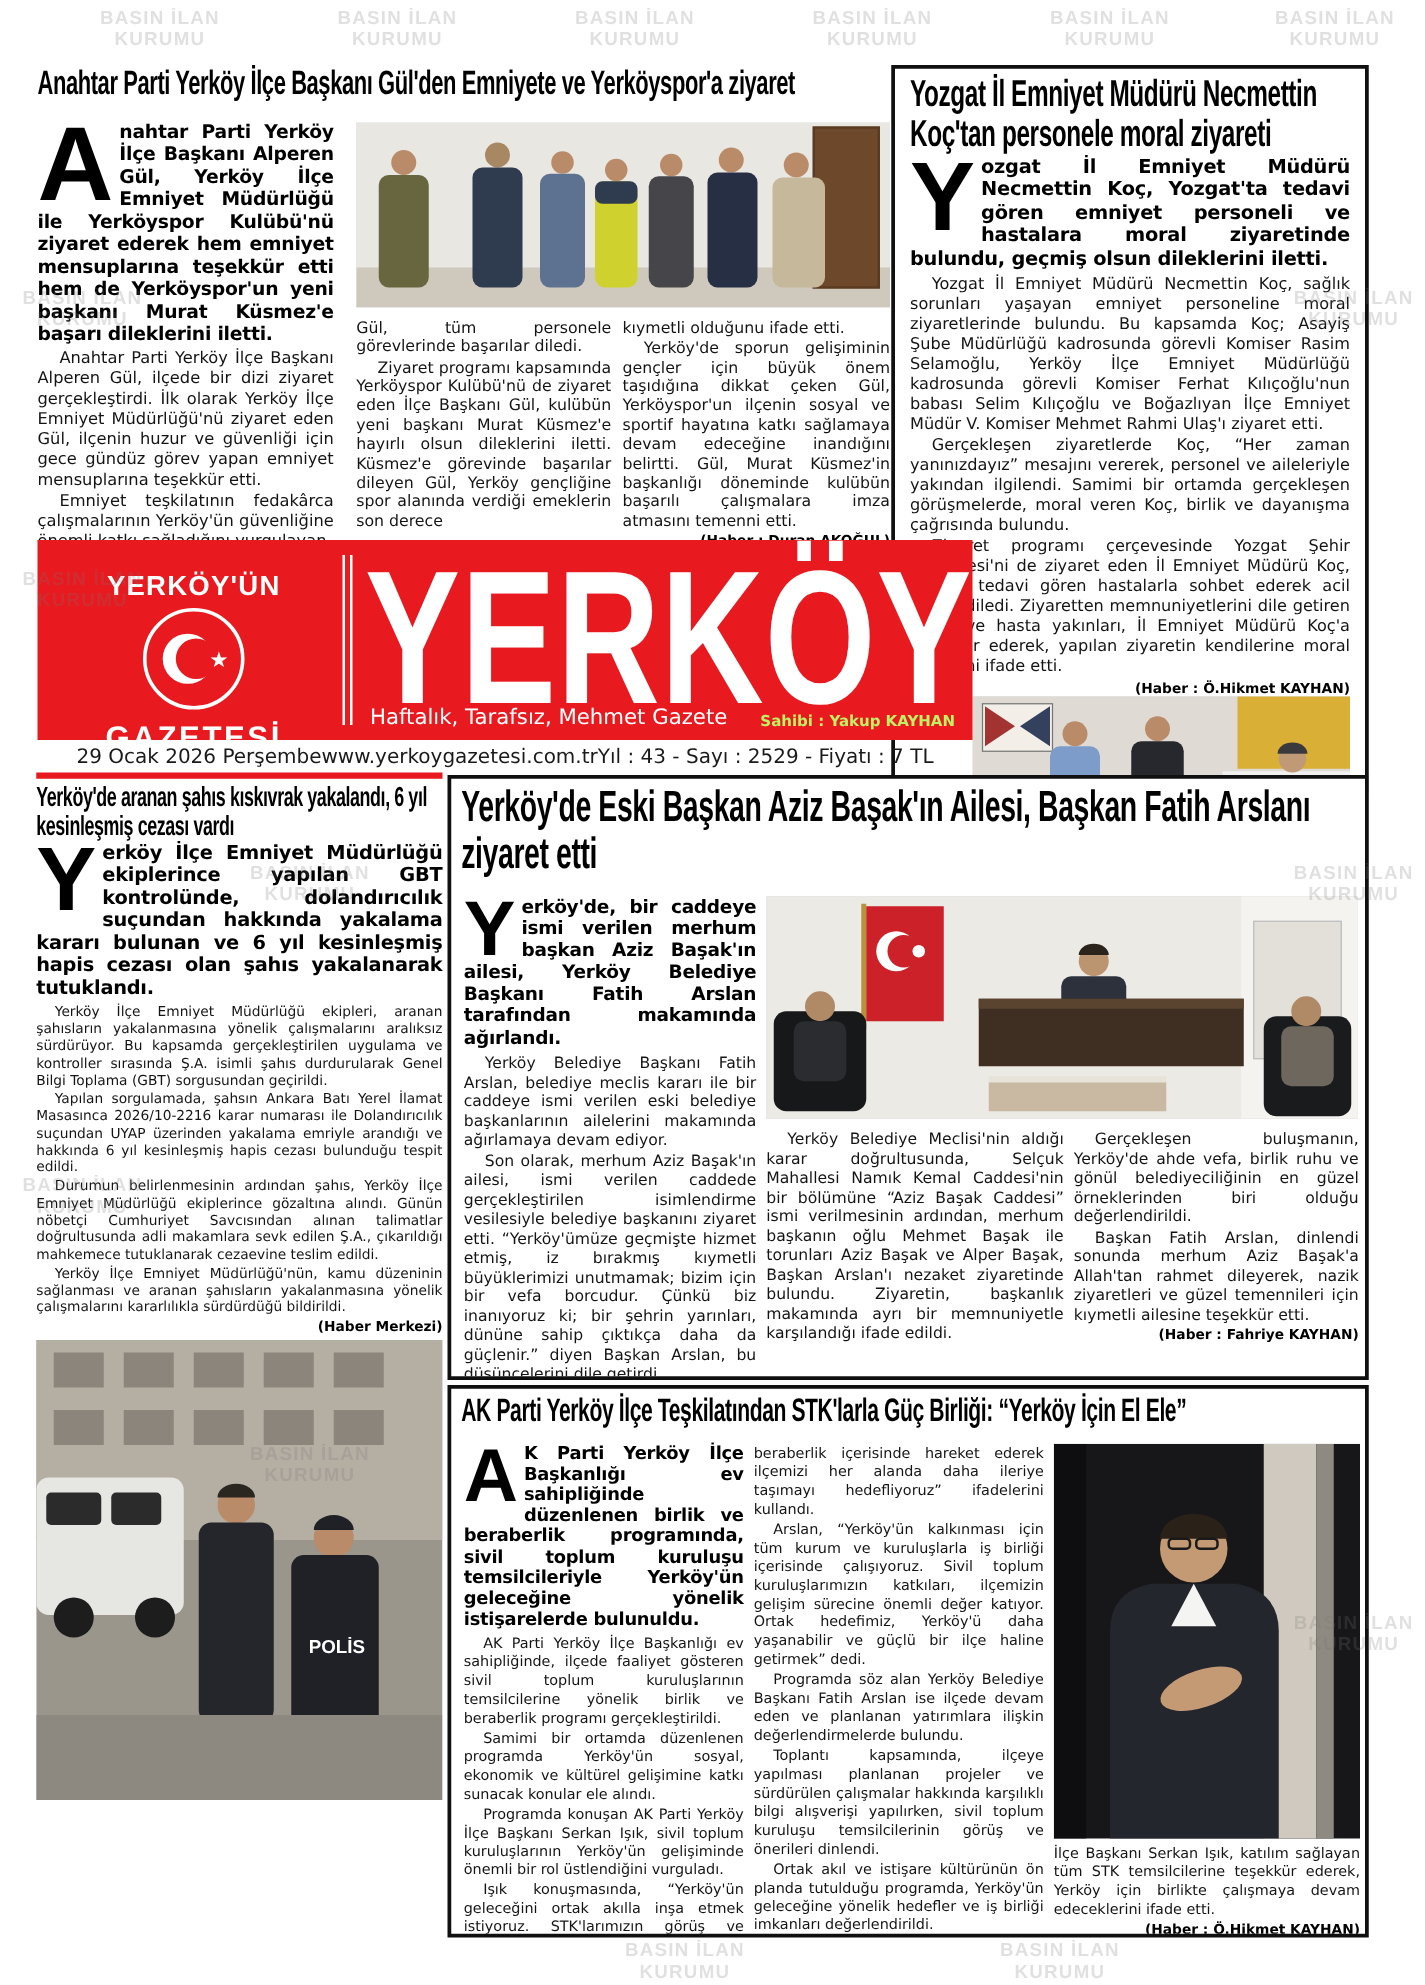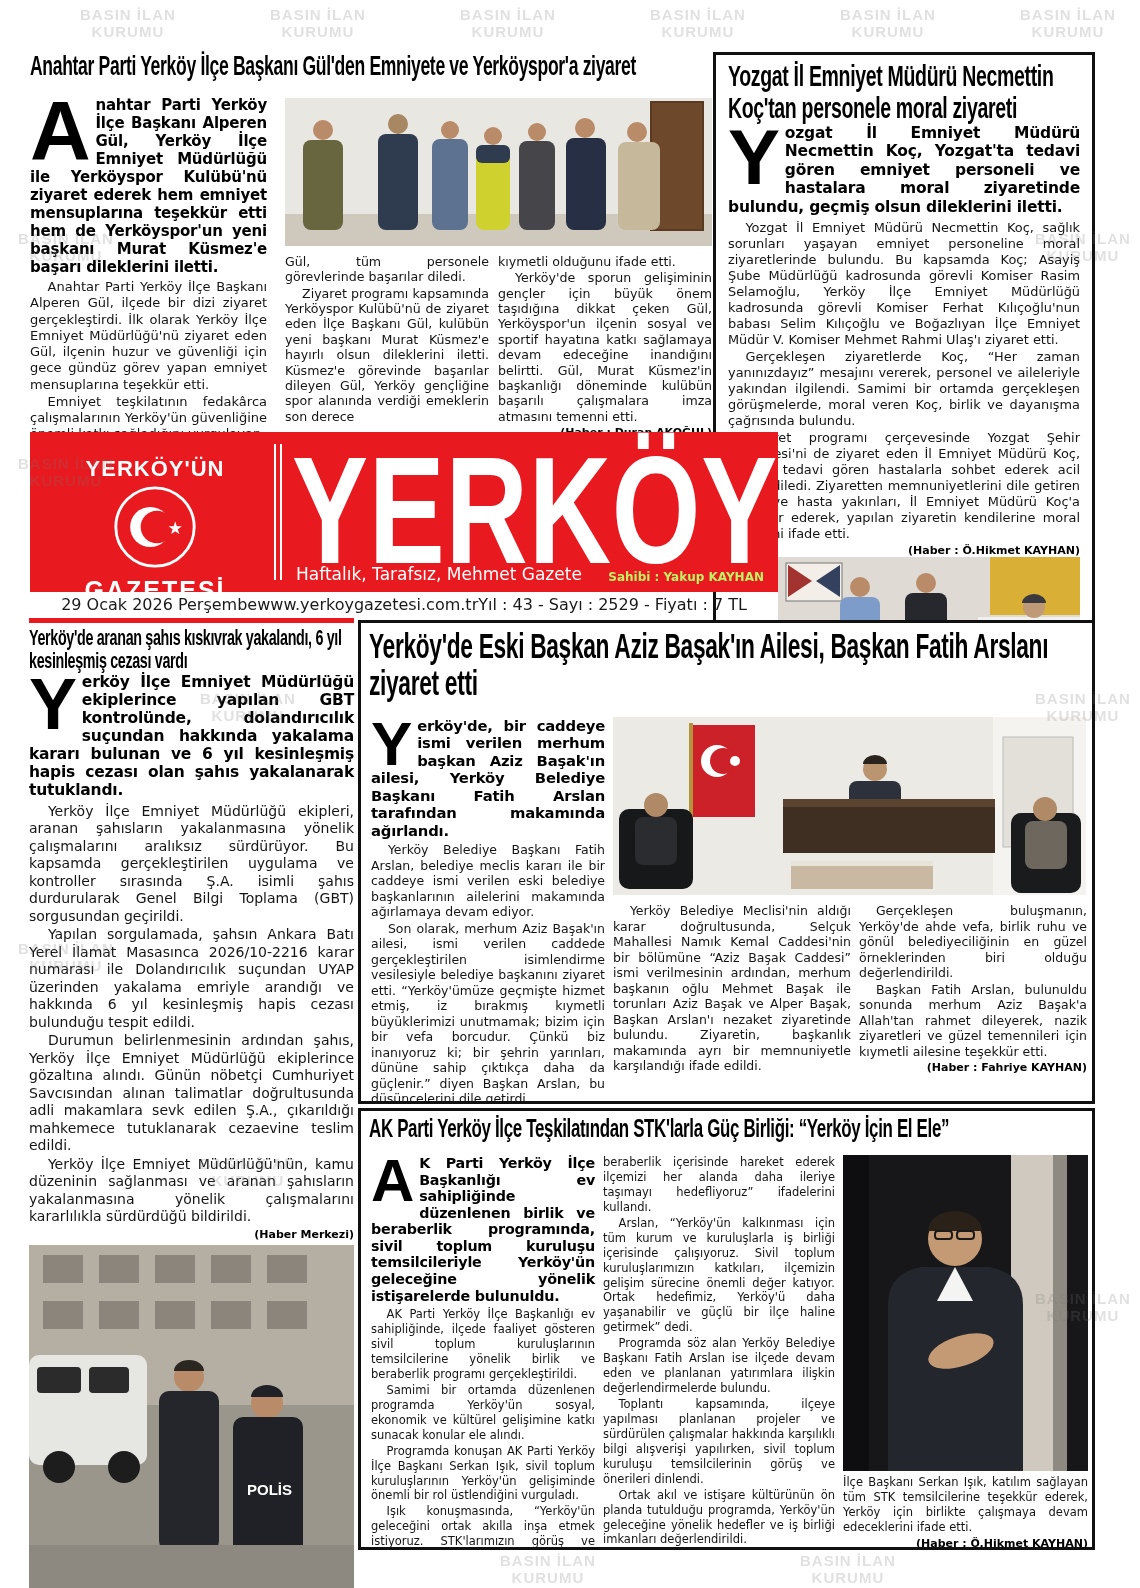--- a/index.html
+++ b/index.html
@@ -43,21 +43,21 @@
   #a1{position:absolute;left:30px;top:52px;width:682px;}
   #a1 .c1{position:absolute;left:0;top:44px;width:237px;font-size:13px;line-height:1.25;}
   #a1 .lead{font-size:15px;line-height:1.2;}
   
   #a2{left:713px;top:52px;width:382px;height:582px;padding:5px 12px;}
   #a2 .lead{font-size:15.5px;line-height:1.2;}
   #a2 .col{font-size:12.9px;line-height:1.24;}
   
   #a3{position:absolute;left:29px;top:618px;width:325px;border-top:5px solid #e8191f;padding-top:3px;}
   #a3 .lead{font-size:15.5px;line-height:1.17;}
-  #a3 .col{font-size:14px;line-height:1.25;}
+  #a3 .col{font-size:11px;line-height:1.25;}
   
   #a4{left:358px;top:620px;width:737px;height:484px;}
   #a4 .hh{padding:4px 8px 0;}
   #a4 .lead{font-size:14.8px;line-height:1.18;}
   #a4 .col{font-size:12.5px;line-height:1.24;}
   
   #a5{left:358px;top:1108px;width:737px;height:442px;}
   #a5 .hh{padding:4px 8px 0;}
   #a5 .lead{font-size:14.3px;line-height:1.16;}
   #a5 .col{font-size:11.5px;line-height:1.3;}
@@ -307,21 +307,21 @@
         <rect x="178" y="148" width="142" height="24" fill="#c9b9a2"></rect>
         <rect x="178" y="144" width="142" height="5" fill="#e8e3d8"></rect>
       </svg>
     </div>
     <div class="col abs" style="left:252px;top:280px;width:238px">
         <p>Yerköy Belediye Meclisi'nin aldığı karar doğrultusunda, Selçuk Mahallesi Namık Kemal Caddesi'nin bir bölümüne “Aziz Başak Caddesi” ismi verilmesinin ardından, merhum başkanın oğlu Mehmet Başak ile torunları Aziz Başak ve Alper Başak, Başkan Arslan'ı nezaket ziyaretinde bulundu. Ziyaretin, başkanlık makamında ayrı bir memnuniyetle karşılandığı ifade edildi.</p>
       </div>
     <div class="abs" style="left:498px;top:280px;width:228px">
       <div class="col">
           <p>Gerçekleşen buluşmanın, Yerköy'de ahde vefa, birlik ruhu ve gönül belediyeciliğinin en güzel örneklerinden biri olduğu değerlendirildi.</p>
-          <p>Başkan Fatih Arslan, bulunuldu sonunda merhum Aziz Başak'a Allah'tan rahmet dileyerek, nazik ziyaretleri ve güzel temennileri için kıymetli ailesine teşekkür etti.</p>
+          <p>Başkan Fatih Arslan, dinlendi sonunda merhum Aziz Başak'a Allah'tan rahmet dileyerek, nazik ziyaretleri ve güzel temennileri için kıymetli ailesine teşekkür etti.</p>
         </div>
       <div class="credit">(Haber : Fahriye KAYHAN)</div>
     </div>
   </section>
 
   <section id="a5" class="box">
     <div class="hh">
       <h2 class="hl cond c65" style="font-size:26px">AK Parti Yerköy İlçe Teşkilatından STK'larla Güç Birliği: “Yerköy İçin El Ele”</h2>
     </div>
     <div class="abs" style="left:10px;top:44px;width:224px">

